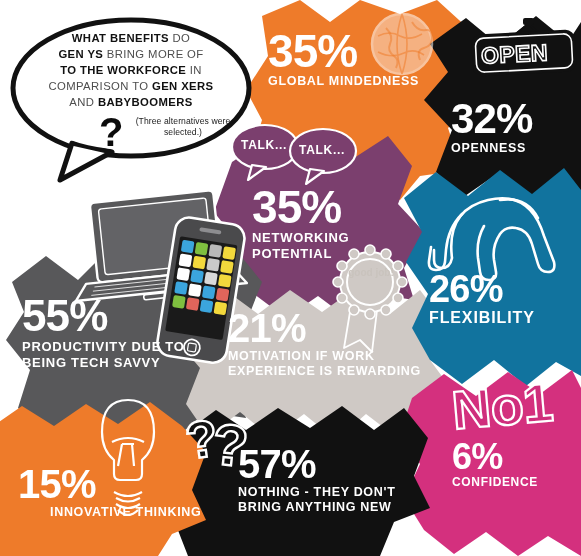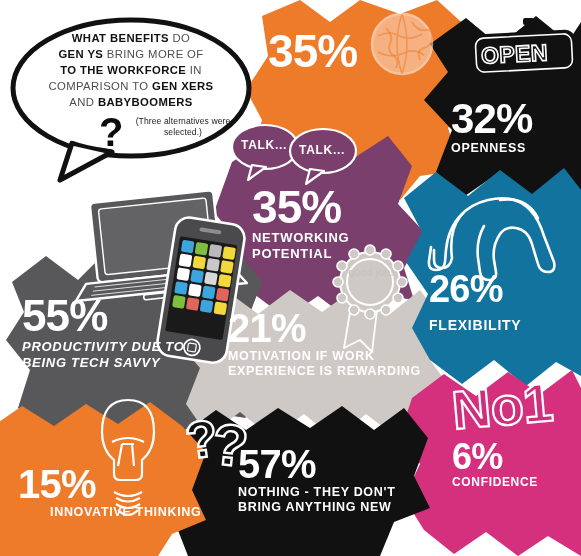--- a/index.html
+++ b/index.html
@@ -41,25 +41,25 @@
   #s-openness{left:451px;top:100px;color:#ffffff;}
   #s-openness .pct{font-size:42px;}
   #s-openness .lbl{font-size:12.5px;margin-top:2px;}
 
   #s-network{left:252px;top:186px;color:#ffffff;}
   #s-network .pct{font-size:46px;}
   #s-network .lbl{font-size:13px;margin-top:2px;}
 
   #s-flex{left:429px;top:272px;color:#ffffff;}
   #s-flex .pct{font-size:38px;}
-  #s-flex .lbl{font-size:14px;margin-top:10px;}
+  #s-flex .lbl{font-size:16px;margin-top:2px;}
 
   #s-prod{left:22px;top:296px;color:#ffffff;}
   #s-prod .pct{font-size:44px;}
-  #s-prod .lbl{font-size:13px;margin-top:3px;font-style:italic;}
+  #s-prod .lbl{font-size:13px;margin-top:3px;}
 
   #s-motiv{left:228px;top:310px;color:#ffffff;}
   #s-motiv .pct{font-size:40px;}
   #s-motiv .lbl{font-size:12.5px;margin-top:2px;}
 
   #s-conf{left:452px;top:440px;color:#ffffff;}
   #s-conf .pct{font-size:36px;}
   #s-conf .lbl{font-size:12px;margin-top:2px;}
 
   #s-innov{left:18px;top:466px;color:#ffffff;}
@@ -297,20 +297,21 @@
   <div class="talk" id="talk2">TALK...</div>
 
   <div id="open-text">OPEN</div>
 
   <div id="no1-text">No1</div>
 
   <div id="goodjob-text">good job!</div>
 
   <div class="stat" id="s-global">
     <div class="pct">35%</div>
+    <div class="lbl">GLOBAL MINDEDNESS</div>
   </div>
 
   <div class="stat" id="s-openness">
     <div class="pct">32%</div>
     <div class="lbl">OPENNESS</div>
   </div>
 
   <div class="stat" id="s-network">
     <div class="pct">35%</div>
     <div class="lbl">

